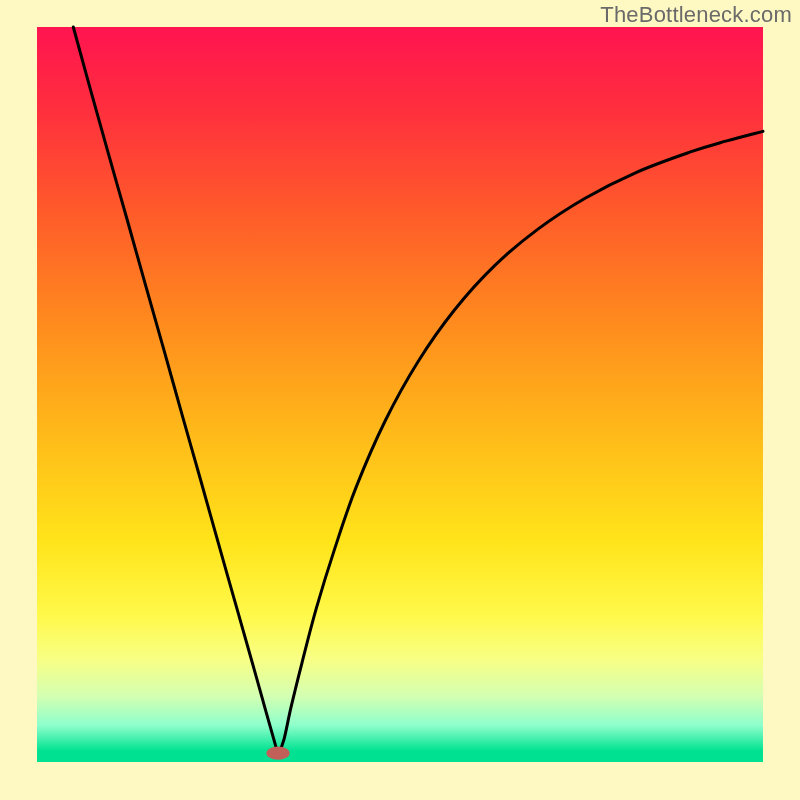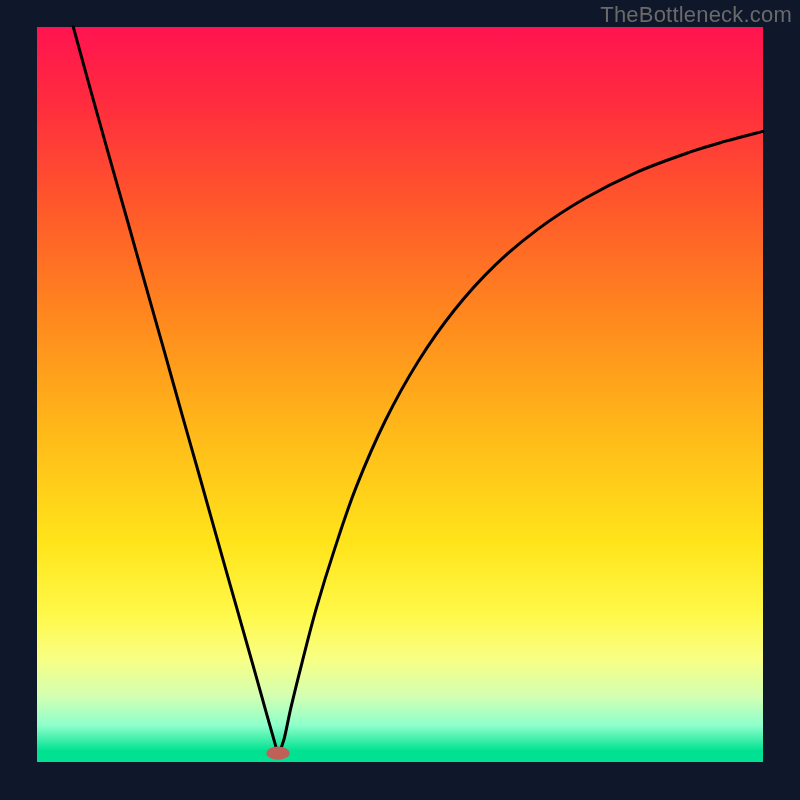--- a/index.html
+++ b/index.html
@@ -8,21 +8,21 @@
     width: 800px;
     height: 800px;
     overflow: hidden;
     background: #000;
     font-family: Arial, Helvetica, sans-serif;
   }
   .frame {
     position: relative;
     width: 800px;
     height: 800px;
-    background: #0f172a;
+    background: #fef9c3;
   }
   .watermark {
     position: absolute;
     top: 2px;
     right: 8px;
     color: #6b6a6a;
     font-size: 22px;
     font-weight: 500;
     letter-spacing: 0.2px;
     z-index: 50;

